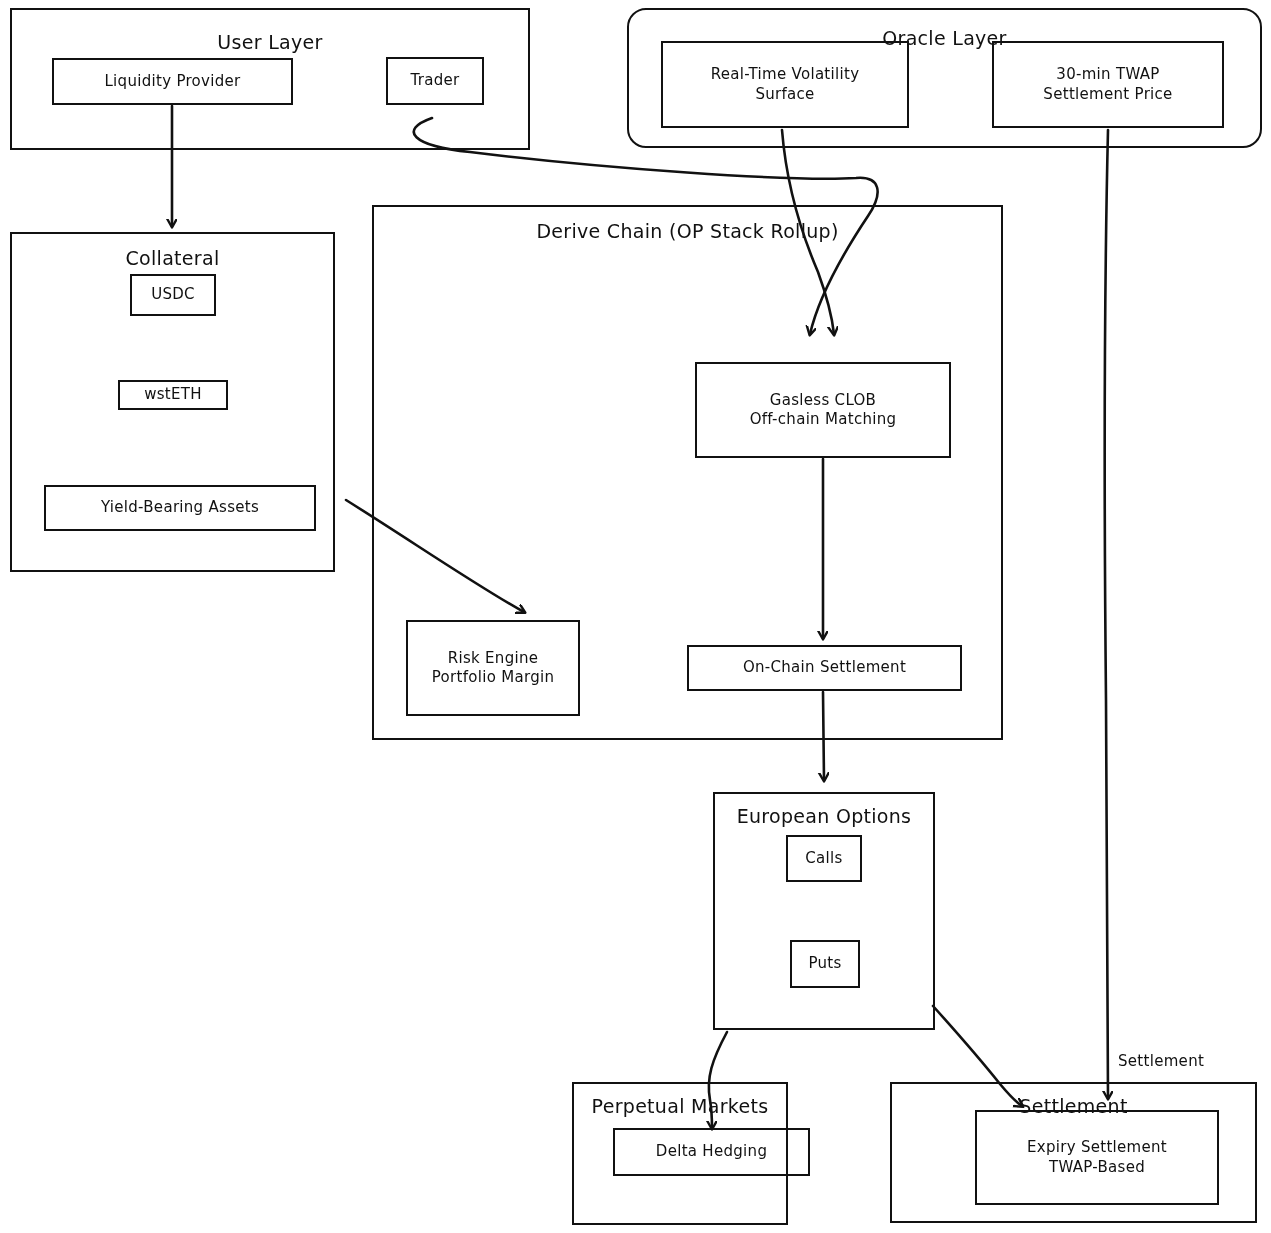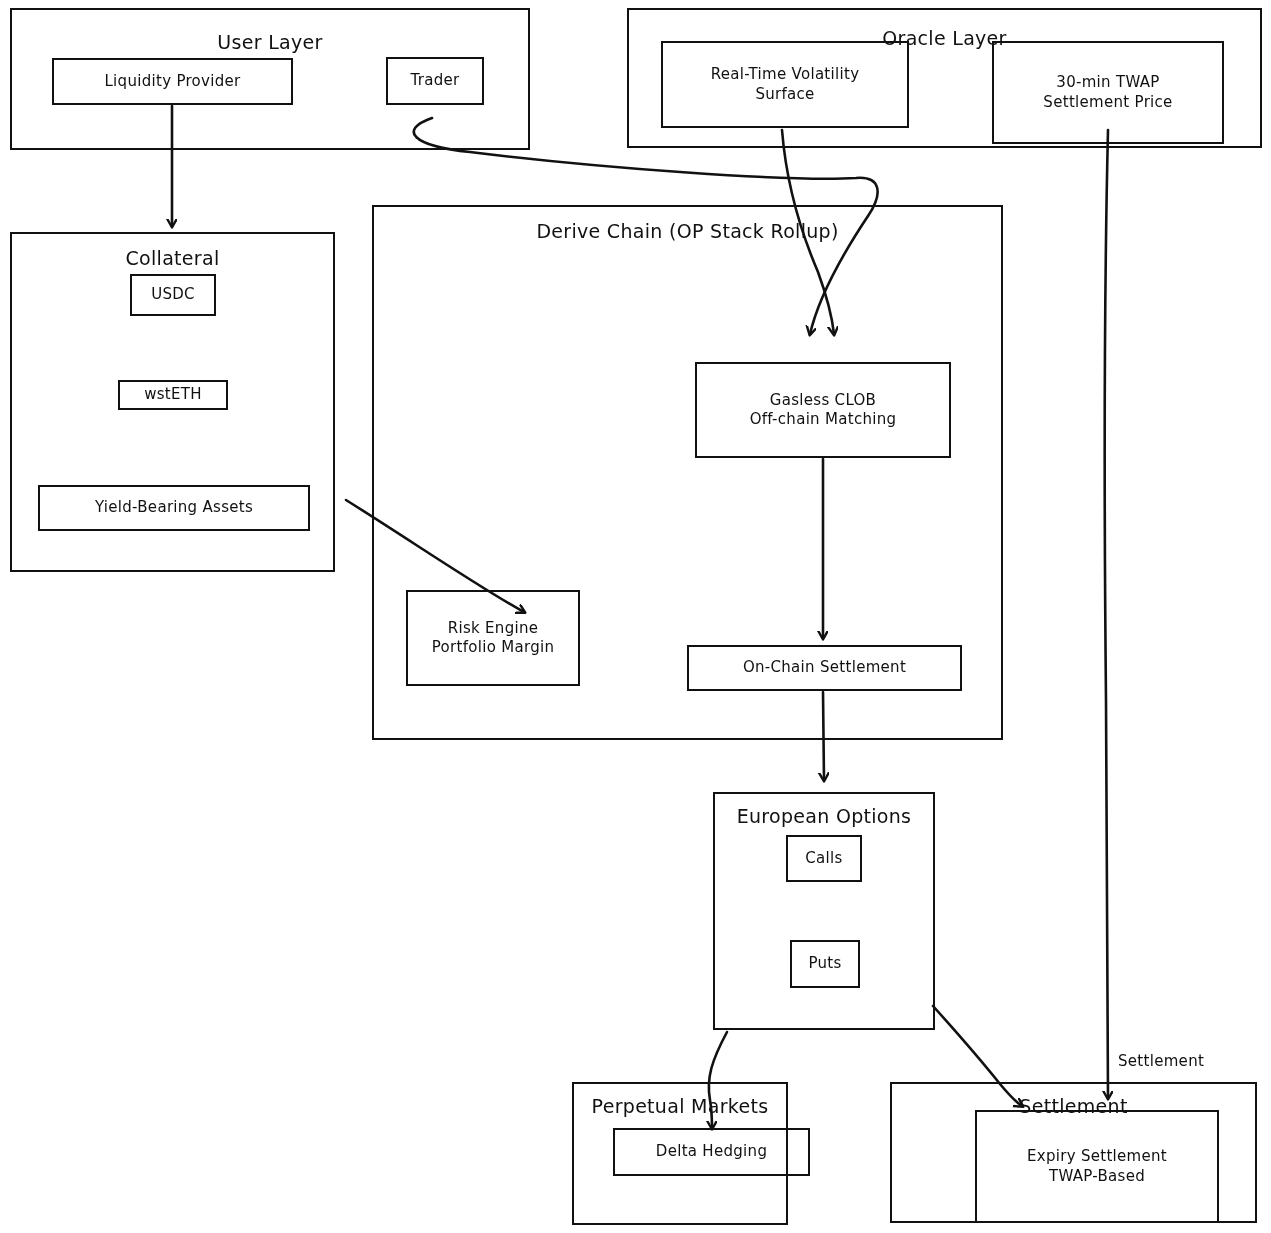--- a/index.html
+++ b/index.html
@@ -82,21 +82,21 @@
         <path d="M 823 692 L 824 780" marker-end="url(#arrowhead)"></path>
         <path d="M 727 1032 C 712 1060 706 1078 710 1100 C 712 1112 712 1122 712 1128" marker-end="url(#arrowhead)"></path>
         <path d="M 933 1006 C 960 1036 984 1064 1000 1084 C 1010 1096 1016 1102 1022 1106" marker-end="url(#arrowhead)"></path>
       </g>
   </svg>
 
   <div id="groups-layer">
       <div class="group" style="left: 10px; top: 8px; width: 520px; height: 142px;">
         <div class="group-title" style="top: 20px;"><span class="label">User Layer</span></div>
       </div>
-      <div class="group" style="left: 627px; top: 8px; width: 635px; height: 140px;">
+      <div class="group" style="left: 627px; top: 8px; width: 635px; height: 140px; border-radius: 19px;">
         <div class="group-title" style="top: 16px;"><span class="label">Oracle Layer</span></div>
       </div>
       <div class="group" style="left: 10px; top: 232px; width: 325px; height: 340px;">
         <div class="group-title" style="top: 12px;"><span class="label">Collateral</span></div>
       </div>
       <div class="group" style="left: 372px; top: 205px; width: 631px; height: 535px; padding-left: 28px;">
         <div class="group-title" style="top: 12px;"><span class="label">Derive Chain (OP Stack Rollup)</span></div>
       </div>
       <div class="group" style="left: 713px; top: 792px; width: 222px; height: 238px;">
         <div class="group-title" style="top: 10px;"><span class="label">European Options</span></div>
@@ -112,54 +112,54 @@
       <div class="node" style="left: 52px; top: 58px; width: 241px; height: 47px;">
         <span class="label">Liquidity Provider</span>
       </div>
       <div class="node" style="left: 386px; top: 57px; width: 98px; height: 48px;">
         <span class="label">Trader</span>
       </div>
       <div class="node" style="left: 661px; top: 41px; width: 248px; height: 87px;">
         <span class="label">Real-Time Volatility
 Surface</span>
       </div>
-      <div class="node" style="left: 992px; top: 41px; width: 232px; height: 103px;">
+      <div class="node" style="left: 992px; top: 41px; width: 232px; height: 87px;">
         <span class="label">30-min TWAP
 Settlement Price</span>
       </div>
       <div class="node" style="left: 130px; top: 274px; width: 86px; height: 42px;">
         <span class="label">USDC</span>
       </div>
       <div class="node" style="left: 118px; top: 380px; width: 110px; height: 30px;">
         <span class="label">wstETH</span>
       </div>
-      <div class="node" style="left: 38px; top: 485px; width: 272px; height: 46px;">
+      <div class="node" style="left: 44px; top: 485px; width: 272px; height: 46px;">
         <span class="label">Yield-Bearing Assets</span>
       </div>
       <div class="node" style="left: 695px; top: 362px; width: 256px; height: 96px;">
         <span class="label">Gasless CLOB
 Off-chain Matching</span>
       </div>
-      <div class="node" style="left: 406px; top: 590px; width: 174px; height: 96px;">
+      <div class="node" style="left: 406px; top: 620px; width: 174px; height: 96px;">
         <span class="label">Risk Engine
 Portfolio Margin</span>
       </div>
       <div class="node" style="left: 687px; top: 645px; width: 275px; height: 46px;">
         <span class="label">On-Chain Settlement</span>
       </div>
       <div class="node" style="left: 786px; top: 835px; width: 76px; height: 47px;">
         <span class="label">Calls</span>
       </div>
       <div class="node" style="left: 790px; top: 940px; width: 70px; height: 48px;">
         <span class="label">Puts</span>
       </div>
       <div class="node" style="left: 613px; top: 1128px; width: 197px; height: 48px;">
         <span class="label">Delta Hedging</span>
       </div>
-      <div class="node" style="left: 975px; top: 1110px; width: 244px; height: 113px;">
+      <div class="node" style="left: 975px; top: 1110px; width: 244px; height: 95px;">
         <span class="label">Expiry Settlement
 TWAP-Based</span>
       </div>
     </div>
   <div id="floating-layer">
       <div class="floating-label label" style="left: 1118px; top: 1052px;">Settlement</div>
     </div>
 
 </div>
 

